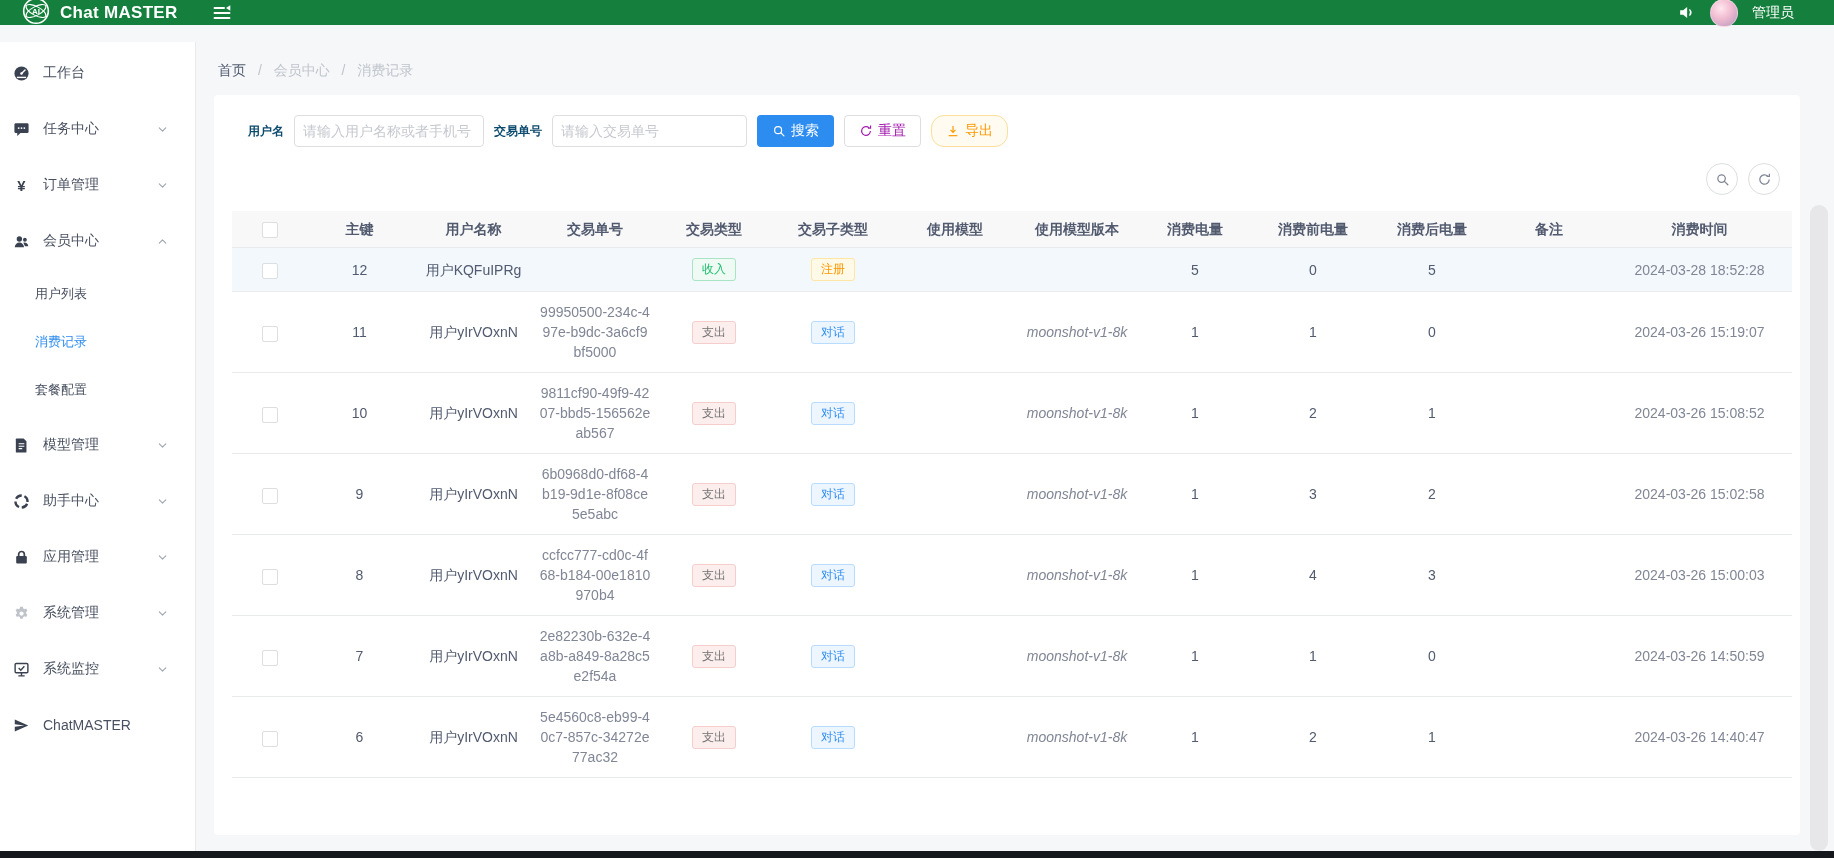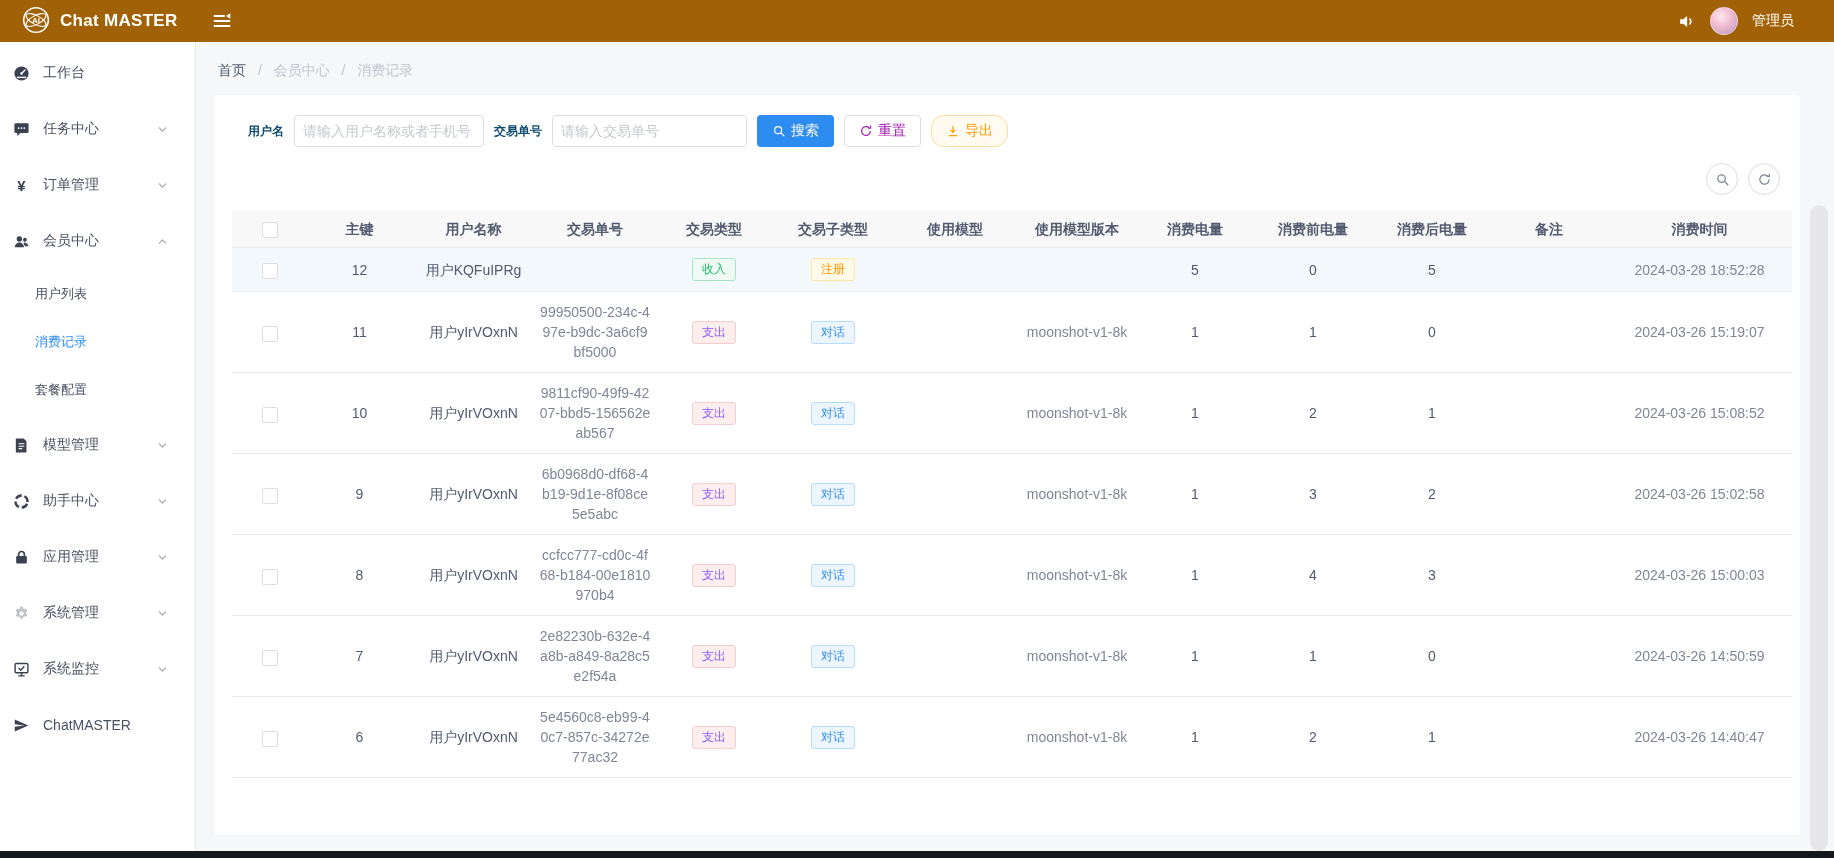--- a/index.html
+++ b/index.html
@@ -7,22 +7,22 @@
   body {
     position: relative;
     font-family: "Liberation Sans", "DejaVu Sans", sans-serif;
     background: #f5f7f9;
     overflow: hidden;
     color: #515a6e;
     font-size: 14px;
   }
   
   .top-header {
-    position: absolute; top:0; left:0; right:0; height:42px;
-    background:#a16207; color:#fff;
+    position: absolute; top:0; left:0; right:0; height:25px;
+    background:#15803d; color:#fff;
     display:flex; align-items:center; z-index:30;
   }
   .brand { width:196px; display:flex; align-items:center; gap:10px; padding-left:22px; flex:0 0 auto; }
   .brand-text { font-size:17px; font-weight:bold; letter-spacing:.3px; white-space:nowrap; }
   .collapse-btn { background:none; border:none; margin-left:16px; cursor:pointer; display:flex; align-items:center; color:#fff; }
   .header-right { margin-left:auto; display:flex; align-items:center; gap:14px; padding-right:40px; }
   .hdr-icon-btn { background:none; border:none; color:#fff; cursor:pointer; display:flex; align-items:center; }
   .avatar {
     width:28px; height:28px; border-radius:50%;
     background: radial-gradient(circle at 38% 32%, #fde7ef 0%, #f3bfd3 40%, #d3a8c6 72%, #a78cb4 100%);
@@ -103,26 +103,26 @@
     padding:10px 4px; border-bottom:1px solid #e8eaec; text-align:center;
     color:#515a6e; font-size:14px; line-height:20px; background:#fff; vertical-align:middle;
     overflow:hidden;
   }
   tr.row-highlight td { background:#f3f8fc; }
   .cb {
     display:inline-block; width:16px; height:16px; border:1px solid #dcdee2;
     border-radius:2px; background:#fff; vertical-align:middle; cursor:pointer;
   }
   .order-text { display:inline-block; max-width:116px; word-break:break-all; color:#808695; text-align:center; }
-  .version-text { display:inline-block; max-width:110px; word-break:break-all; color:#808695; text-align:center; }
+  .version-text { display:inline-block; max-width:110px; word-break:break-all; color:#808695; text-align:center;font-style:italic; }
   .time-text { color:#808695; white-space:nowrap; }
   .tag { display:inline-block; padding:2px 9px; font-size:12px; border-radius:3px; border:1px solid; line-height:17px; }
   .tag-green  { color:#19be6b; background:#f0faf4; border-color:#a9e5c5; }
   .tag-yellow { color:#ff9900; background:#fff9e8; border-color:#ffe6a3; }
-  .tag-red    { color:#8b5cf6; background:#fdeeee; border-color:#f5cdcd; }
+  .tag-red    { color:#737373; background:#fdeeee; border-color:#f5cdcd; }
   .tag-blue   { color:#2d8cf0; background:#edf6ff; border-color:#b8dcff; }
 
   
   .page-scrollbar {
     position:absolute; right:6px; top:205px; width:18px; height:646px;
     background:#e7e7e9; border-radius:9px; z-index:40; cursor:pointer;
   }
   .bottom-bar { position:absolute; left:0; right:0; bottom:0; height:7px; background:#15181d; z-index:50; }
 </style>
 </head>

